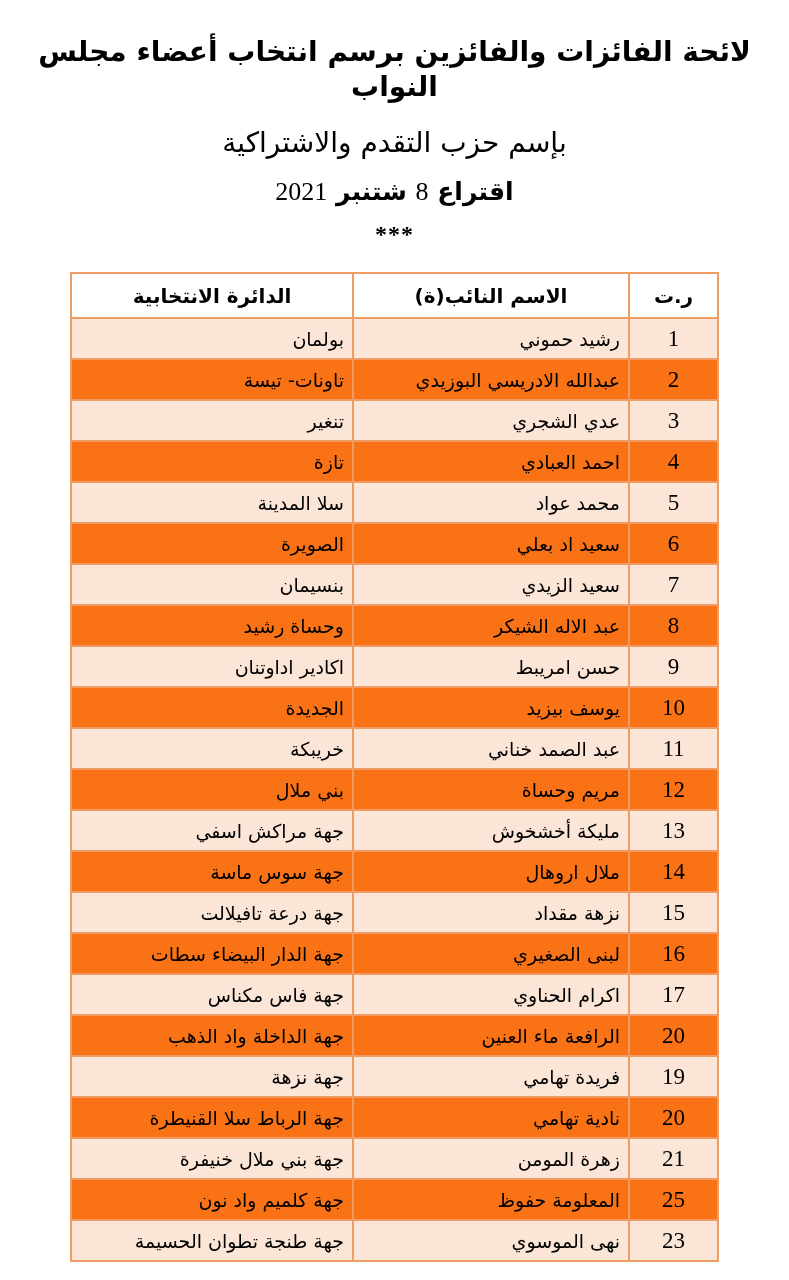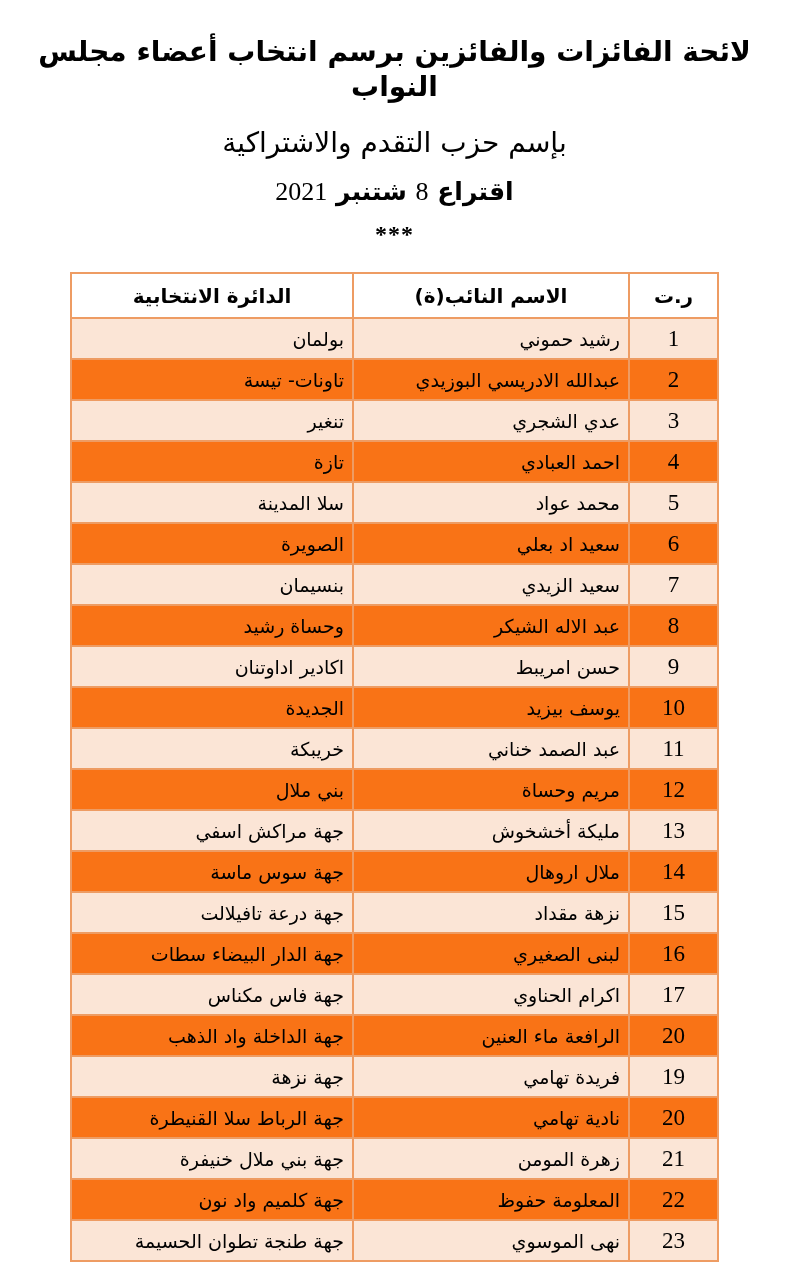--- a/index.html
+++ b/index.html
@@ -222,21 +222,21 @@
           <td class="col-index">20</td>
           <td class="col-name">نادية تهامي</td>
           <td class="col-district">جهة الرباط سلا القنيطرة</td>
         </tr>
         <tr class="odd">
           <td class="col-index">21</td>
           <td class="col-name">زهرة المومن</td>
           <td class="col-district">جهة بني ملال خنيفرة</td>
         </tr>
         <tr class="even">
-          <td class="col-index">22</td>
+          <td class="col-index">25</td>
           <td class="col-name">المعلومة حفوظ</td>
           <td class="col-district">جهة كلميم واد نون</td>
         </tr>
         <tr class="odd">
           <td class="col-index">23</td>
           <td class="col-name">نهى الموسوي</td>
           <td class="col-district">جهة طنجة تطوان الحسيمة</td>
         </tr>
       </tbody>
   </table>

